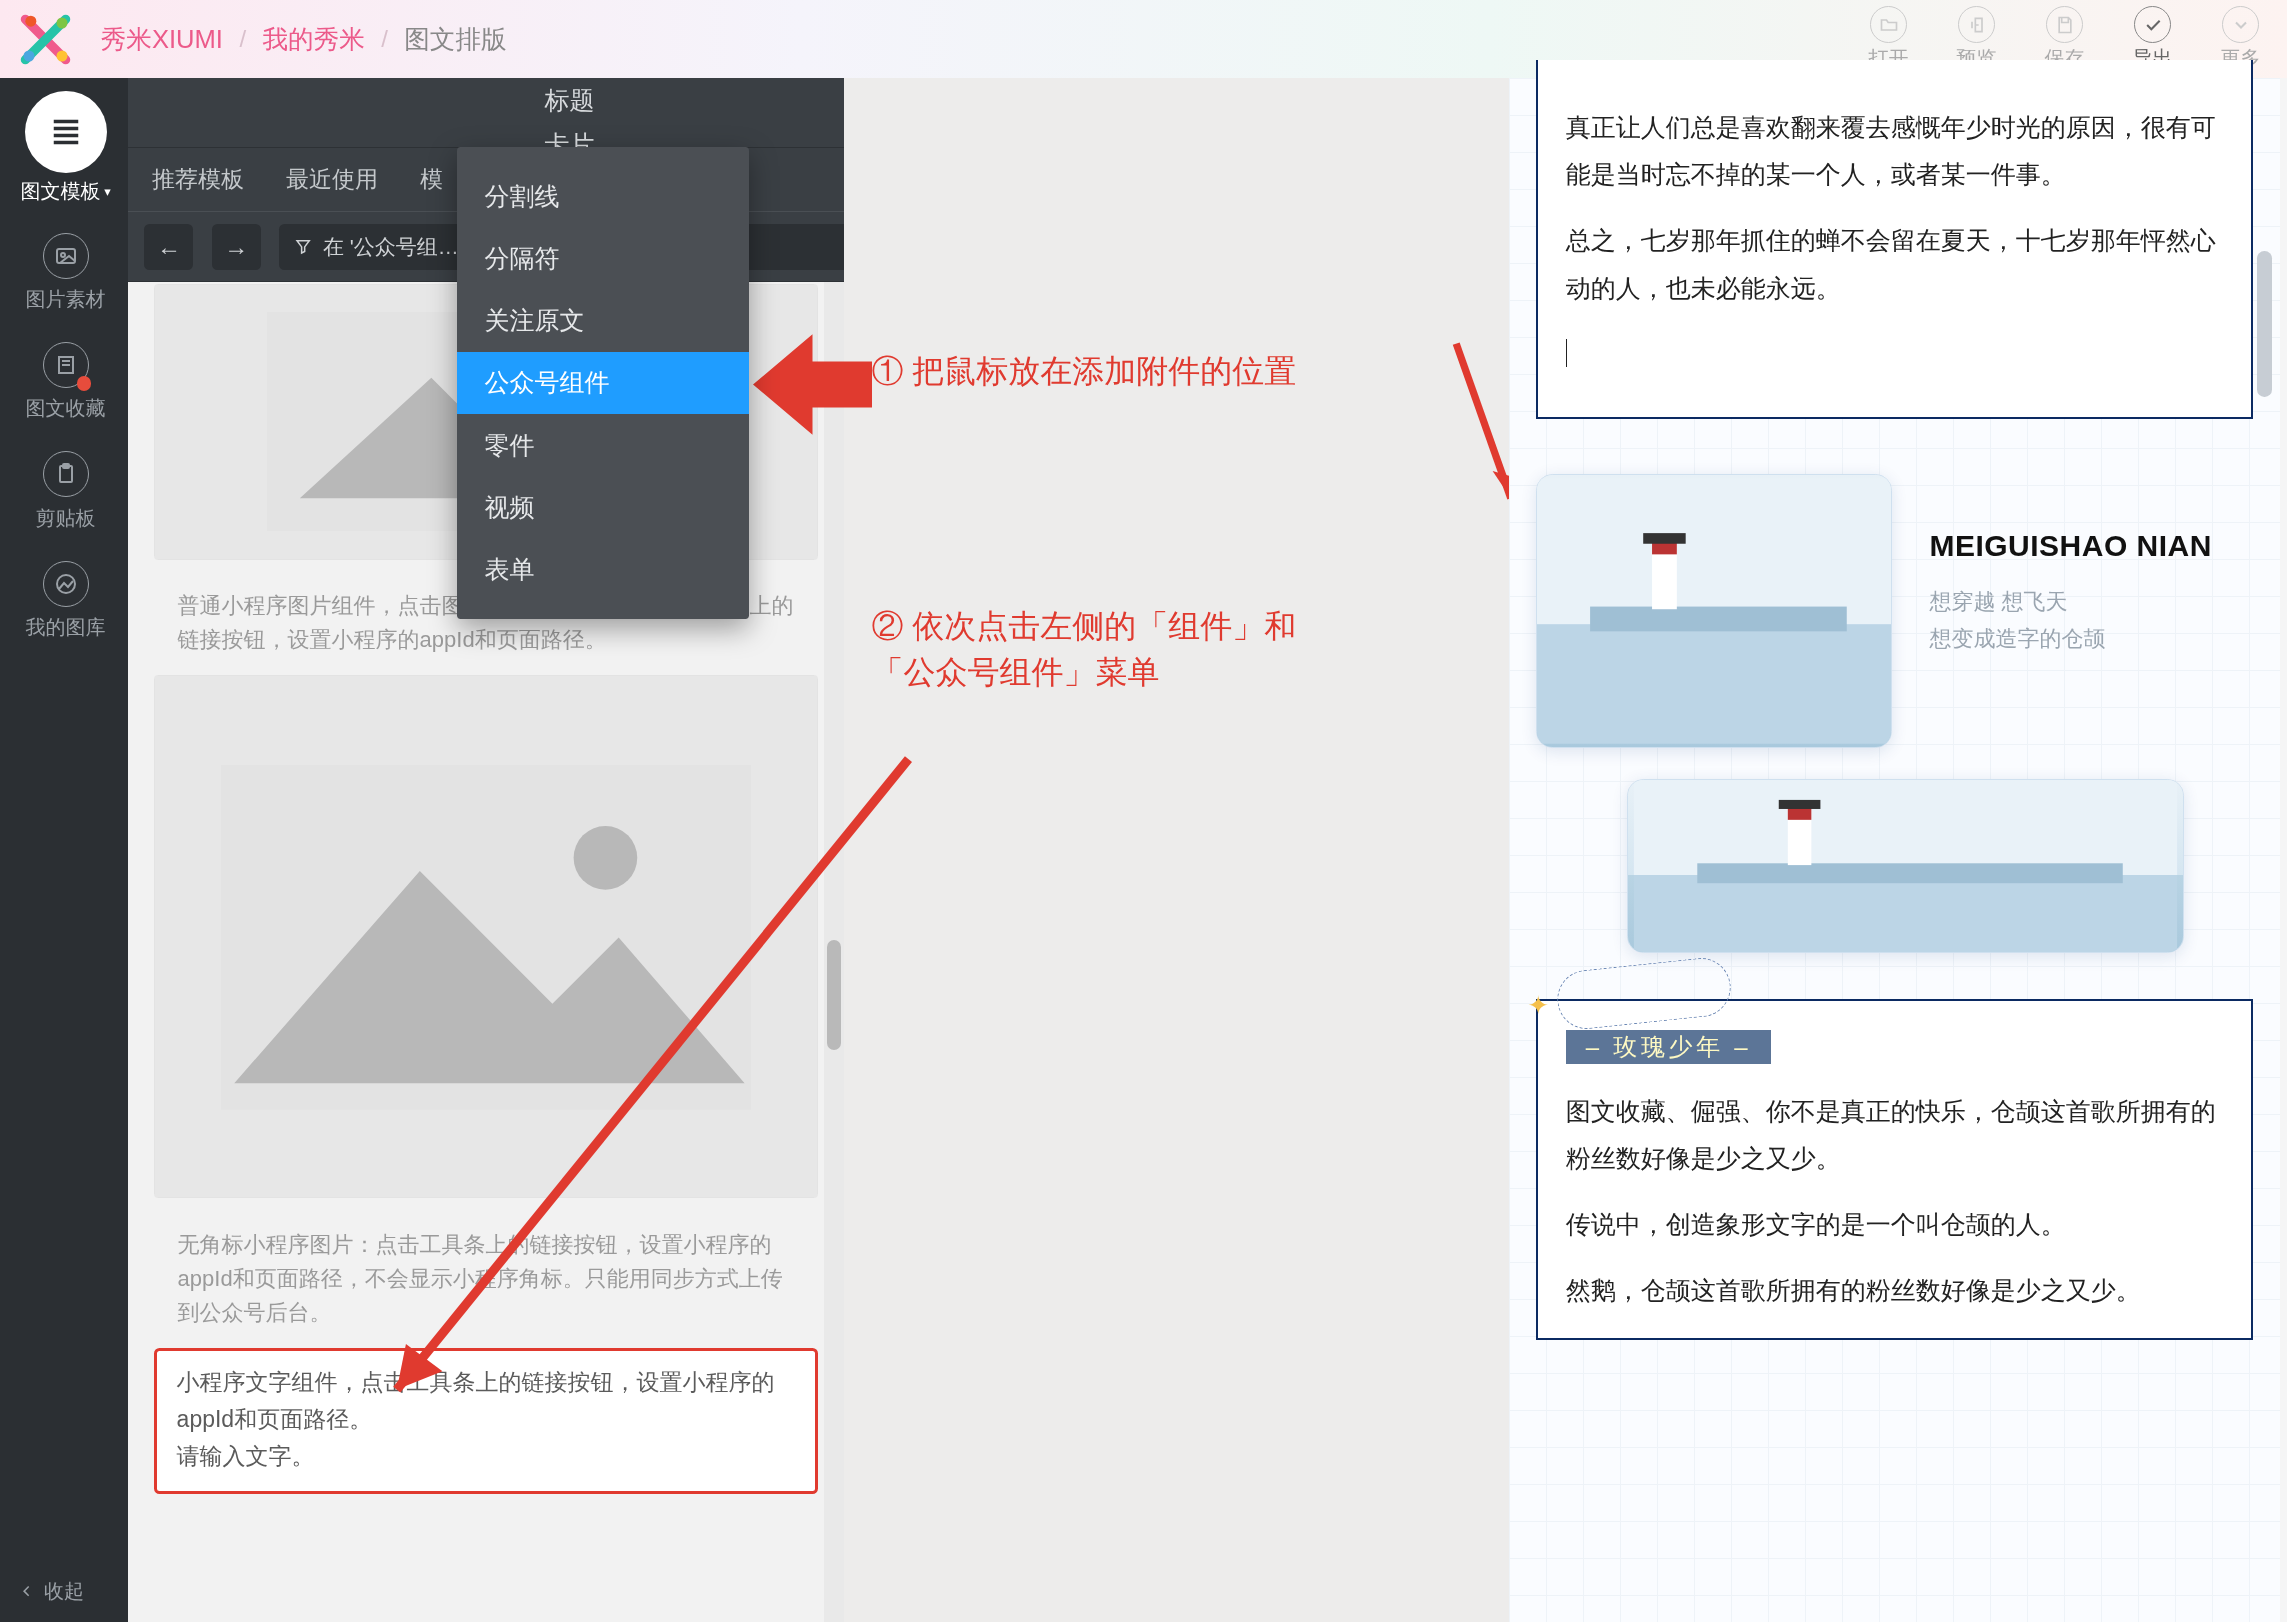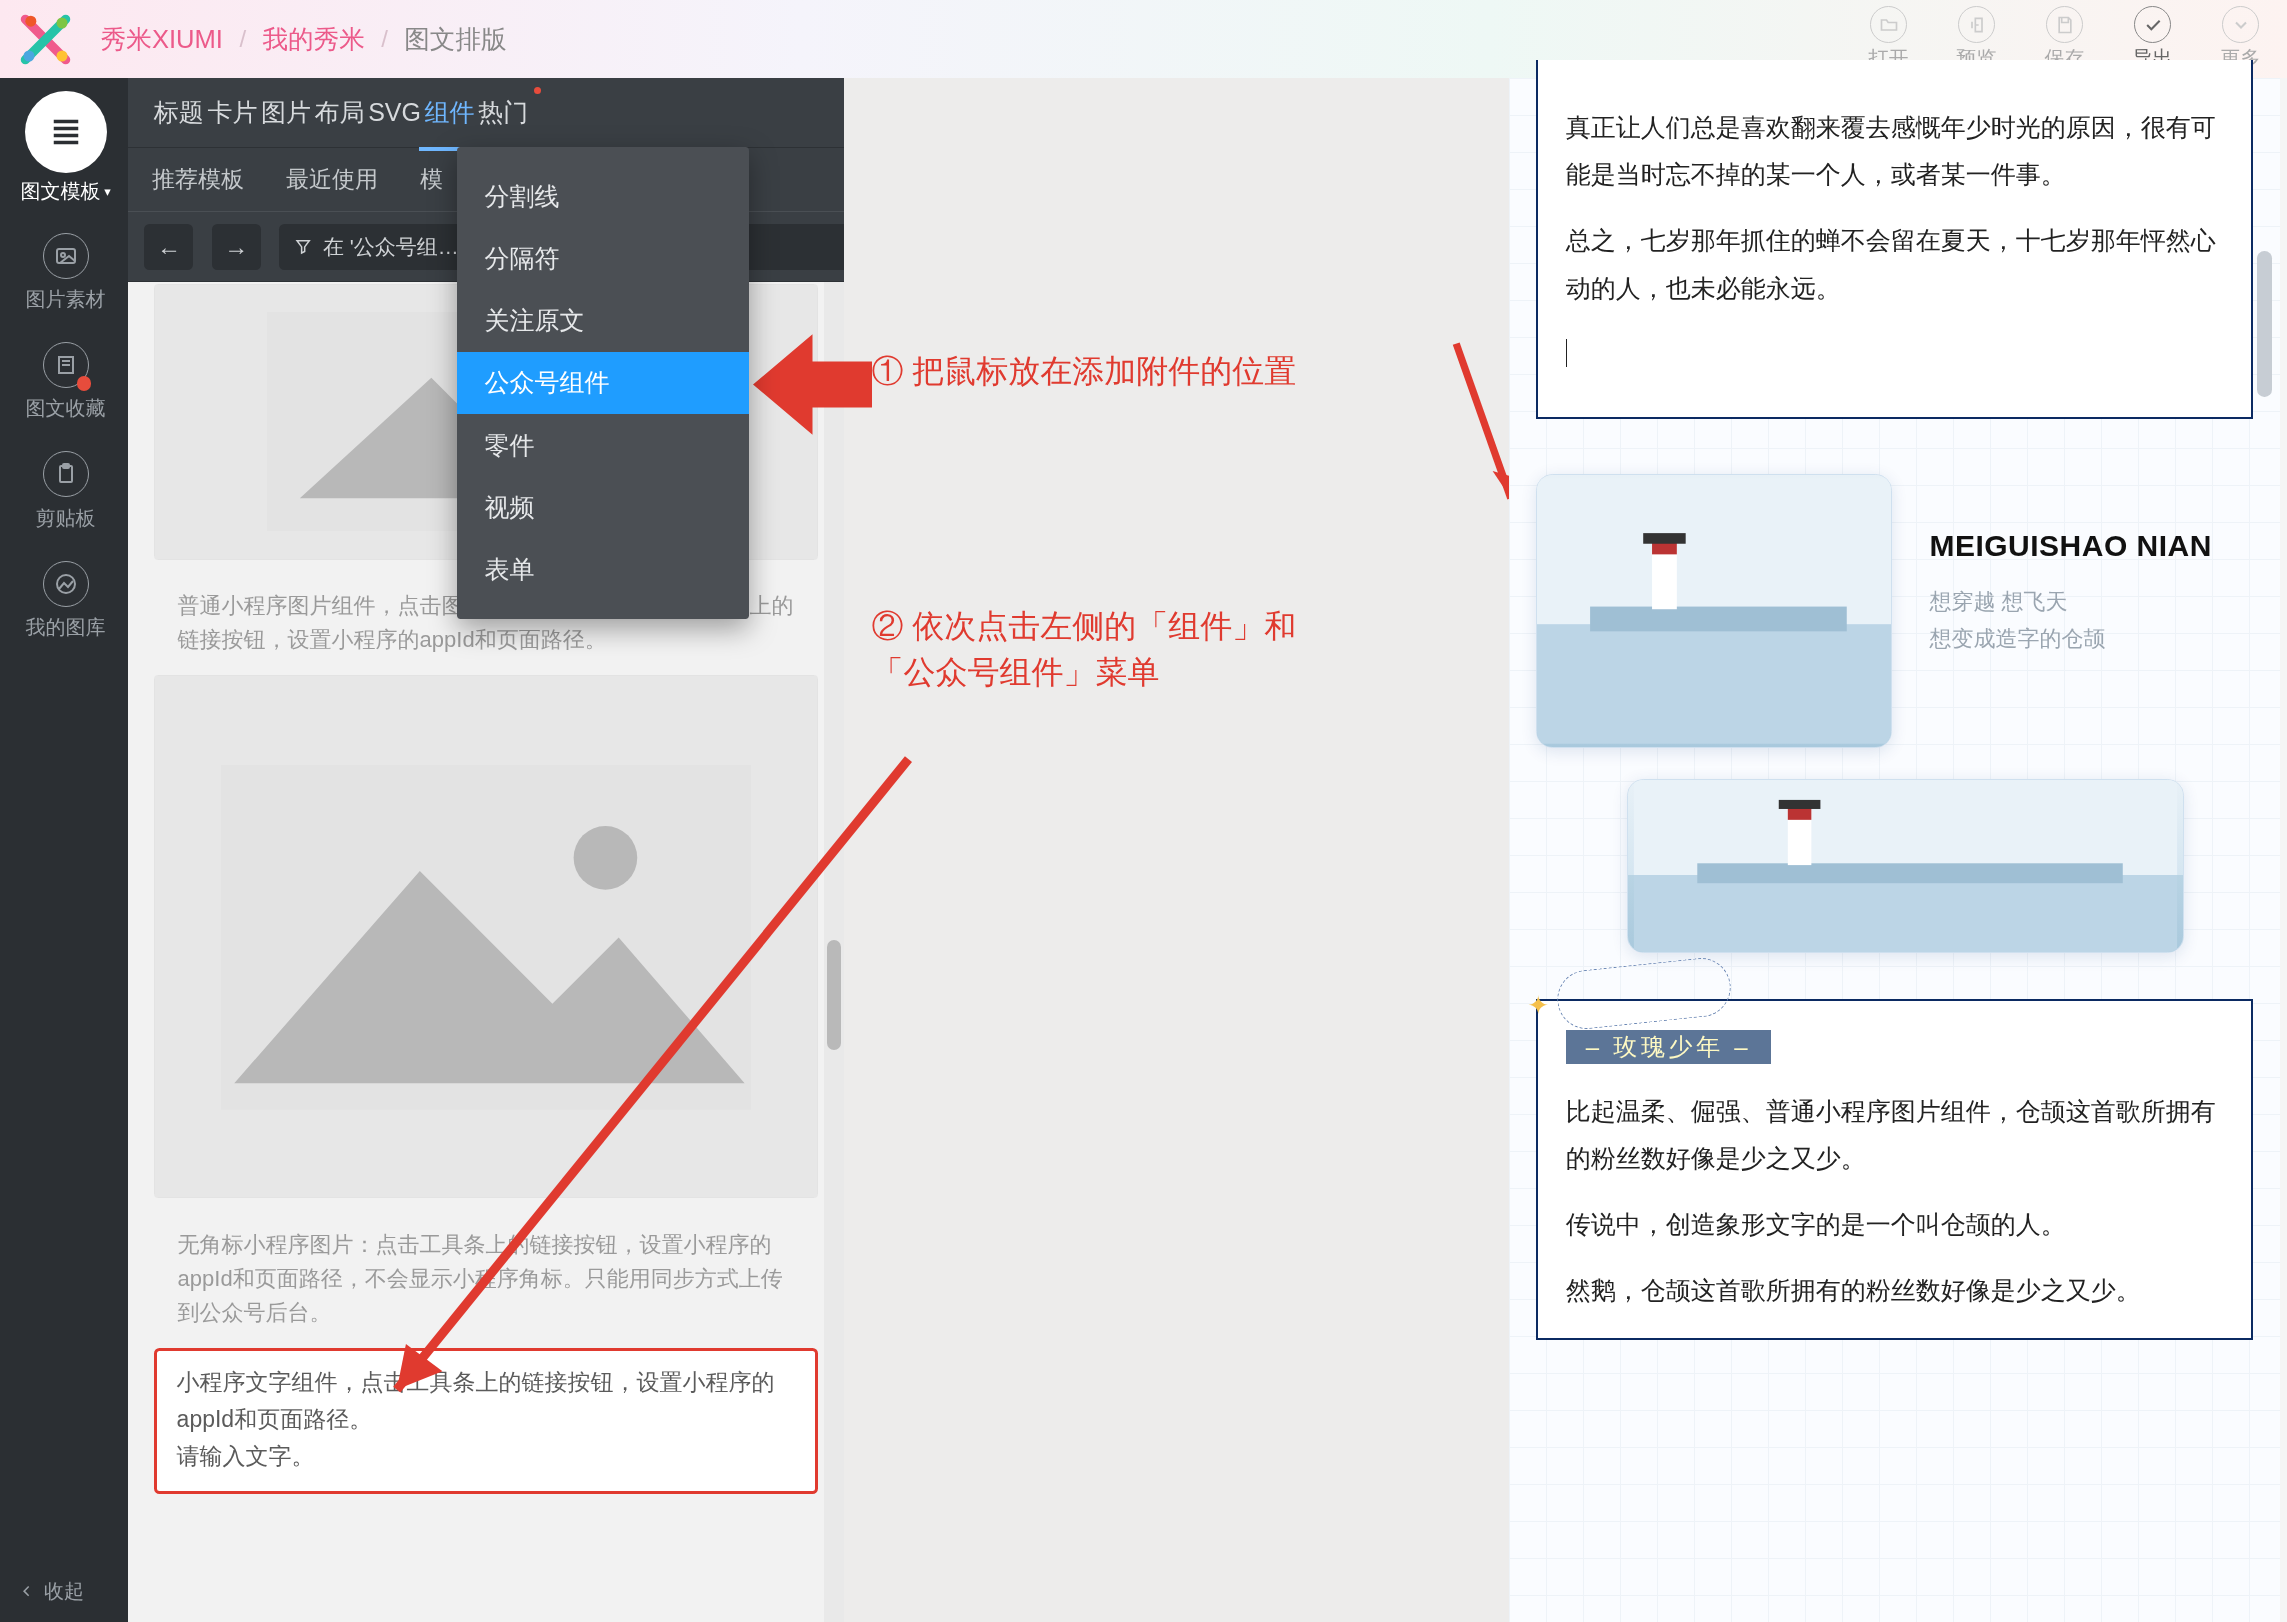--- a/index.html
+++ b/index.html
@@ -83,20 +83,21 @@
   .toolhead {
     position:absolute; left:128px; top:78px;
     width:859px; height:133px;
     background:#3a3f44;
     color:#d7dadd;
   }
   .tab-row {
     display:flex; align-items:center;
     height:69px;
     padding-left:24px;
+    flex-direction:column;
   }
   .tab-row .tab { font-size:25px; color:#d7dadd; padding:5.5px 1.8px; position:relative;}
   .tab-row .tab.active { color:#6fb7ff;}
   .tab-row .tab.active::after{
     content:""; position:absolute; left:-3.7px; right:-3.7px; bottom:-16.4px;
     height:3.7px; background:#6fb7ff;
   }
   .tab-row .tab.hot::after{
     content:""; position:absolute; right:-11px; top:-3.7px;
     width:7.3px; height:7.3px; background:#e74c3c; border-radius:50%;
@@ -564,21 +565,21 @@
         <rect x="170" y="30" width="26" height="14" fill="#b33"></rect>
         <rect x="160" y="22" width="46" height="10" fill="#333"></rect>
       </svg>
     </div>
   </div>
 
   <div class="pframe2" style="position:relative">
     <div class="pill-oval"></div>
     <span class="corner-star">✦</span>
     <span class="section-badge">– 玫瑰少年 –</span>
-    <div class="pv-text">比起温柔、倔强、普通小程序图片组件，仓颉这首歌所拥有的粉丝数好像是少之又少。</div>
+    <div class="pv-text">图文收藏、倔强、你不是真正的快乐，仓颉这首歌所拥有的粉丝数好像是少之又少。</div>
     <div class="pv-text">传说中，创造象形文字的是一个叫仓颉的人。</div>
     <div class="pv-text">然鹅，仓颉这首歌所拥有的粉丝数好像是少之又少。</div>
   </div>
 
   <div class="pv-scroll">
     <div class="thumb"></div>
   </div>
 </div>
 
 

